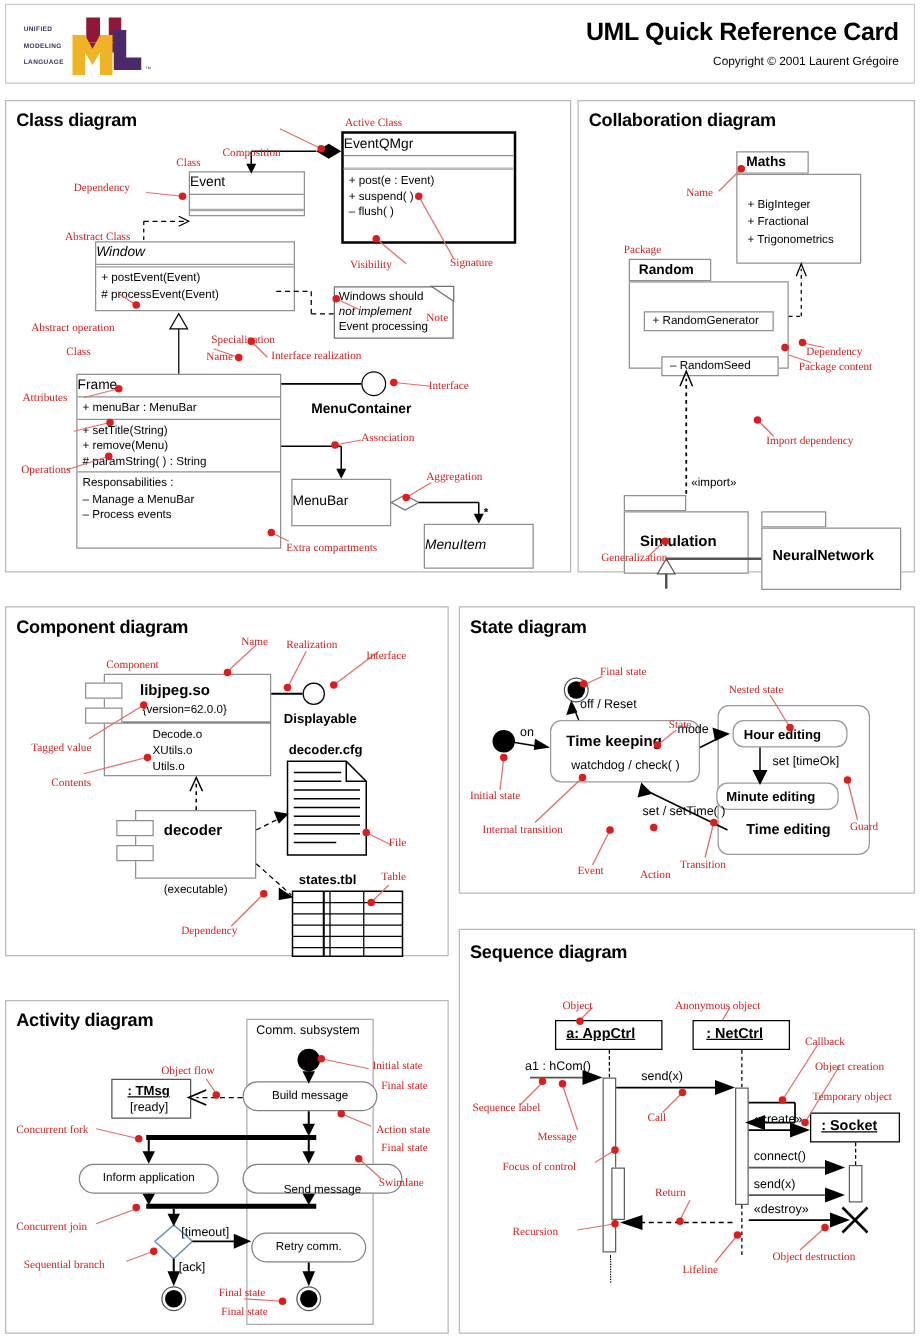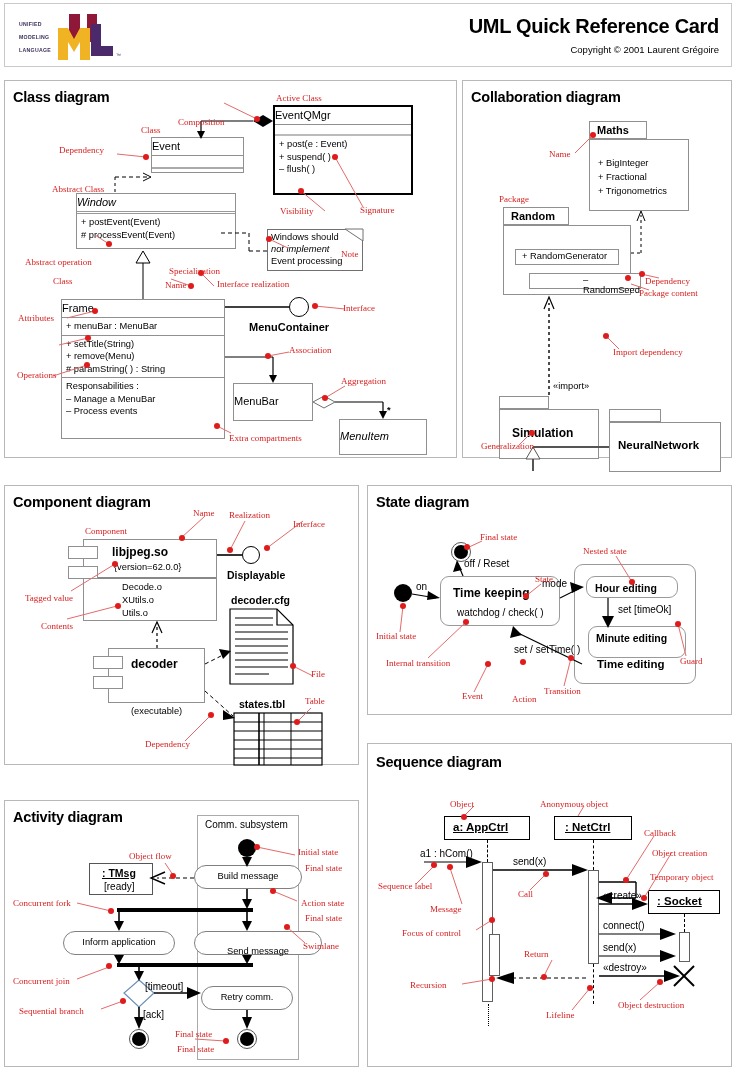--- a/index.html
+++ b/index.html
@@ -220,21 +220,21 @@
       <div>+ Trigonometrics</div>
     </div>
   </div>
 
   <div class="cls" style="left:40px;top:126px;width:66px;height:18px;"></div>
   <div class="txt b" style="left:48px;top:129px;font-size:11px;">Random</div>
   <div class="cls" style="left:40px;top:144px;width:128px;height:70px;"></div>
   <div class="cls" style="left:52px;top:168px;width:104px;height:16px;">
     <div style="font-size:9.3px;padding:1px 0 0 6px;">+ RandomGenerator</div>
   </div>
-  <div class="cls" style="left:66px;top:192px;width:112px;height:16px;padding-left:47px;">
+  <div class="cls" style="left:66px;top:204px;width:94px;height:16px;">
     <div style="font-size:9.3px;padding:1px 0 0 6px;">– RandomSeed</div>
   </div>
 
   <div class="cls" style="left:36px;top:315px;width:50px;height:13px;"></div>
   <div class="cls" style="left:36px;top:328px;width:100px;height:50px;">
     <div class="txt b" style="left:12px;top:16px;font-size:12px;">Simulation</div>
   </div>
 
   <div class="cls" style="left:146px;top:328px;width:52px;height:13px;"></div>
   <div class="cls" style="left:146px;top:341px;width:112px;height:50px;">
@@ -384,21 +384,21 @@
     <div class="txt b" style="left:12px;top:9px;font-size:12px;">Time keeping</div>
     <div class="txt" style="left:16px;top:30px;font-size:10px;">watchdog / check( )</div>
   </div>
 
   <div class="rrect" style="left:206px;top:78px;width:122px;height:120px;">
     <div class="txt b" style="left:22px;top:93px;font-size:11.5px;">Time editing</div>
   </div>
   <div class="rrect" style="left:218px;top:90px;width:92px;height:22px;">
     <div class="txt b" style="left:8px;top:5px;font-size:10.5px;">Hour editing</div>
   </div>
-  <div class="rrect" style="left:220px;top:140px;width:98px;height:32px;">
+  <div class="rrect" style="left:205px;top:140px;width:98px;height:22px;">
     <div class="txt b" style="left:7px;top:5px;font-size:10.5px;">Minute editing</div>
   </div>
 
   <svg style="left:0;top:0;" width="365" height="230">
 
     <line x1="44" y1="108" x2="68" y2="112" stroke="#000" stroke-width="1.2"></line>
     <path d="M60 105 L72 112 L59 114" fill="#000"></path>
 
     <line x1="95" y1="90" x2="90" y2="78" stroke="#000" stroke-width="1.2"></line>
     <path d="M85 86 L89 74 L94 84" fill="#000"></path>

